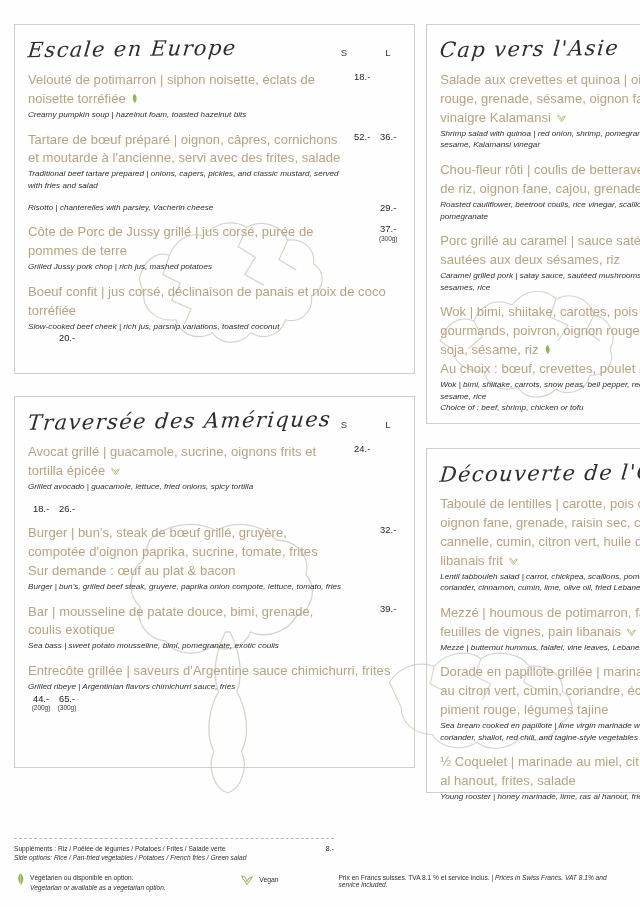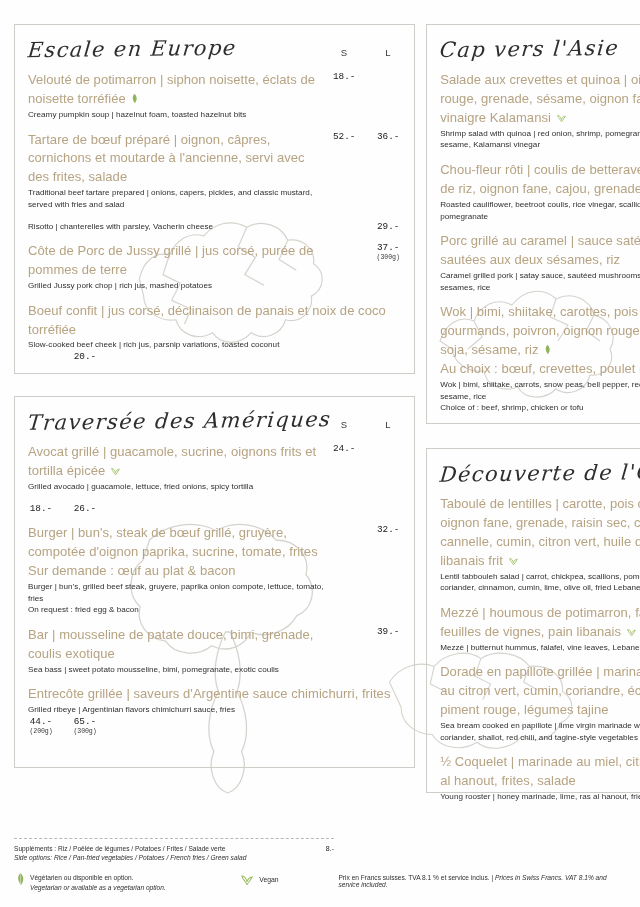--- a/index.html
+++ b/index.html
@@ -97,35 +97,34 @@
     font-size: 13px;
     line-height: 1.45;
     color: #b6a382;
     letter-spacing: 0.05px;
   }
   .fr-note { color: #b6a382; }
   .en {
     font-size: 8.1px;
     line-height: 1.45;
     color: #2f2f2f;
+    font-style: italic;
     letter-spacing: 0.02px;
     margin-top: 0px;
   }
   .leaf, .vegan {
     display: inline-block;
     vertical-align: -1px;
     margin-left: 2px;
   }
 
   .prices {
     flex: 0 0 auto;
     display: flex;
-    gap: 18px;
     padding-top: 0px;
-    font-family: Liberation Mono, monospace;
   }
   .pcell {
     width: 26px;
     text-align: center;
     font-size: 9.4px;
     color: #222;
     line-height: 1.25;
     font-weight: 500;
   }
   .pcell .wt {
@@ -306,21 +305,20 @@
               <div class="prices">
                 <div class="pcell">18.-</div>
                 <div class="pcell">26.-</div>
               </div>
             </div>
             <div class="dish">
               <div class="dish-body">
                 <div class="fr">Burger | bun's, steak de bœuf grillé, gruyère, compotée d'oignon paprika, sucrine, tomate, frites </div>
                 <div class="fr fr-note">Sur demande : œuf au plat &amp; bacon</div>
                 <div class="en">Burger | bun's, grilled beef steak, gruyere, paprika onion compote, lettuce, tomato, fries</div>
-                <div class="en">On request : fried egg &amp; bacon</div>
               </div>
               <div class="prices">
                 <div class="pcell"></div>
                 <div class="pcell">32.-</div>
               </div>
             </div>
             <div class="dish">
               <div class="dish-body">
                 <div class="fr">Bar | mousseline de patate douce, bimi, grenade, coulis exotique </div>
                 <div class="en">Sea bass | sweet potato mousseline, bimi, pomegranate, exotic coulis</div>

